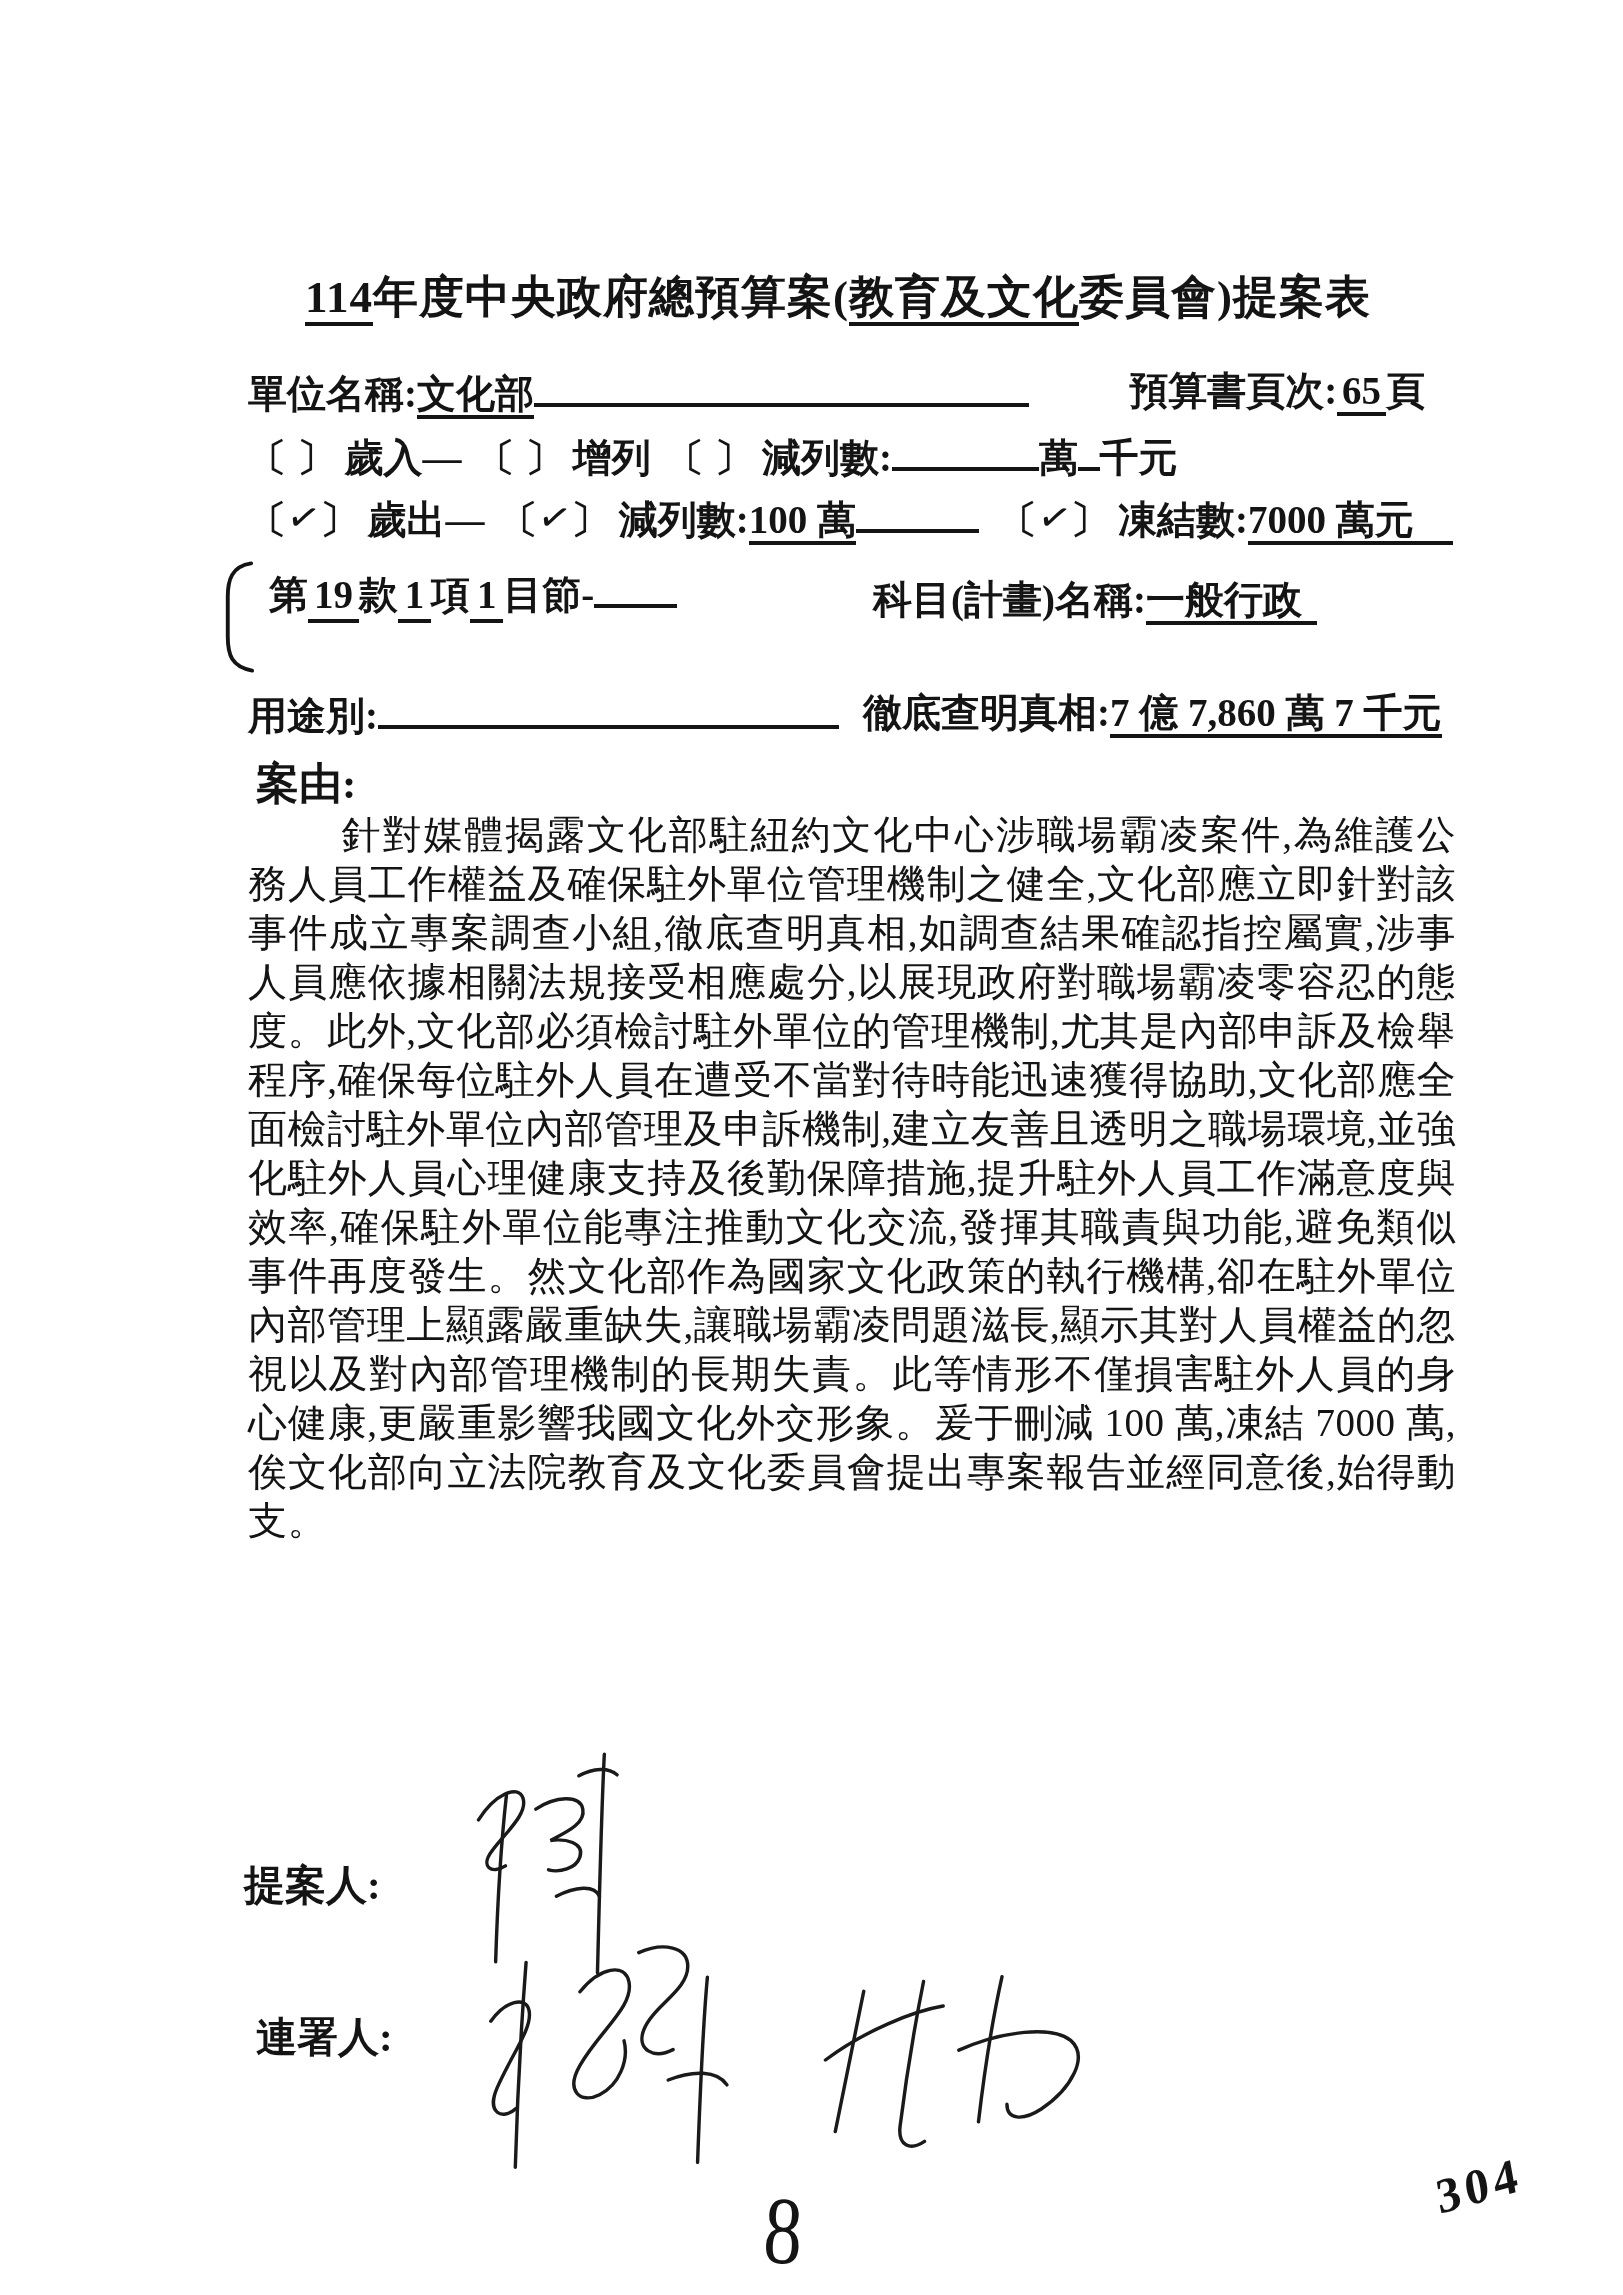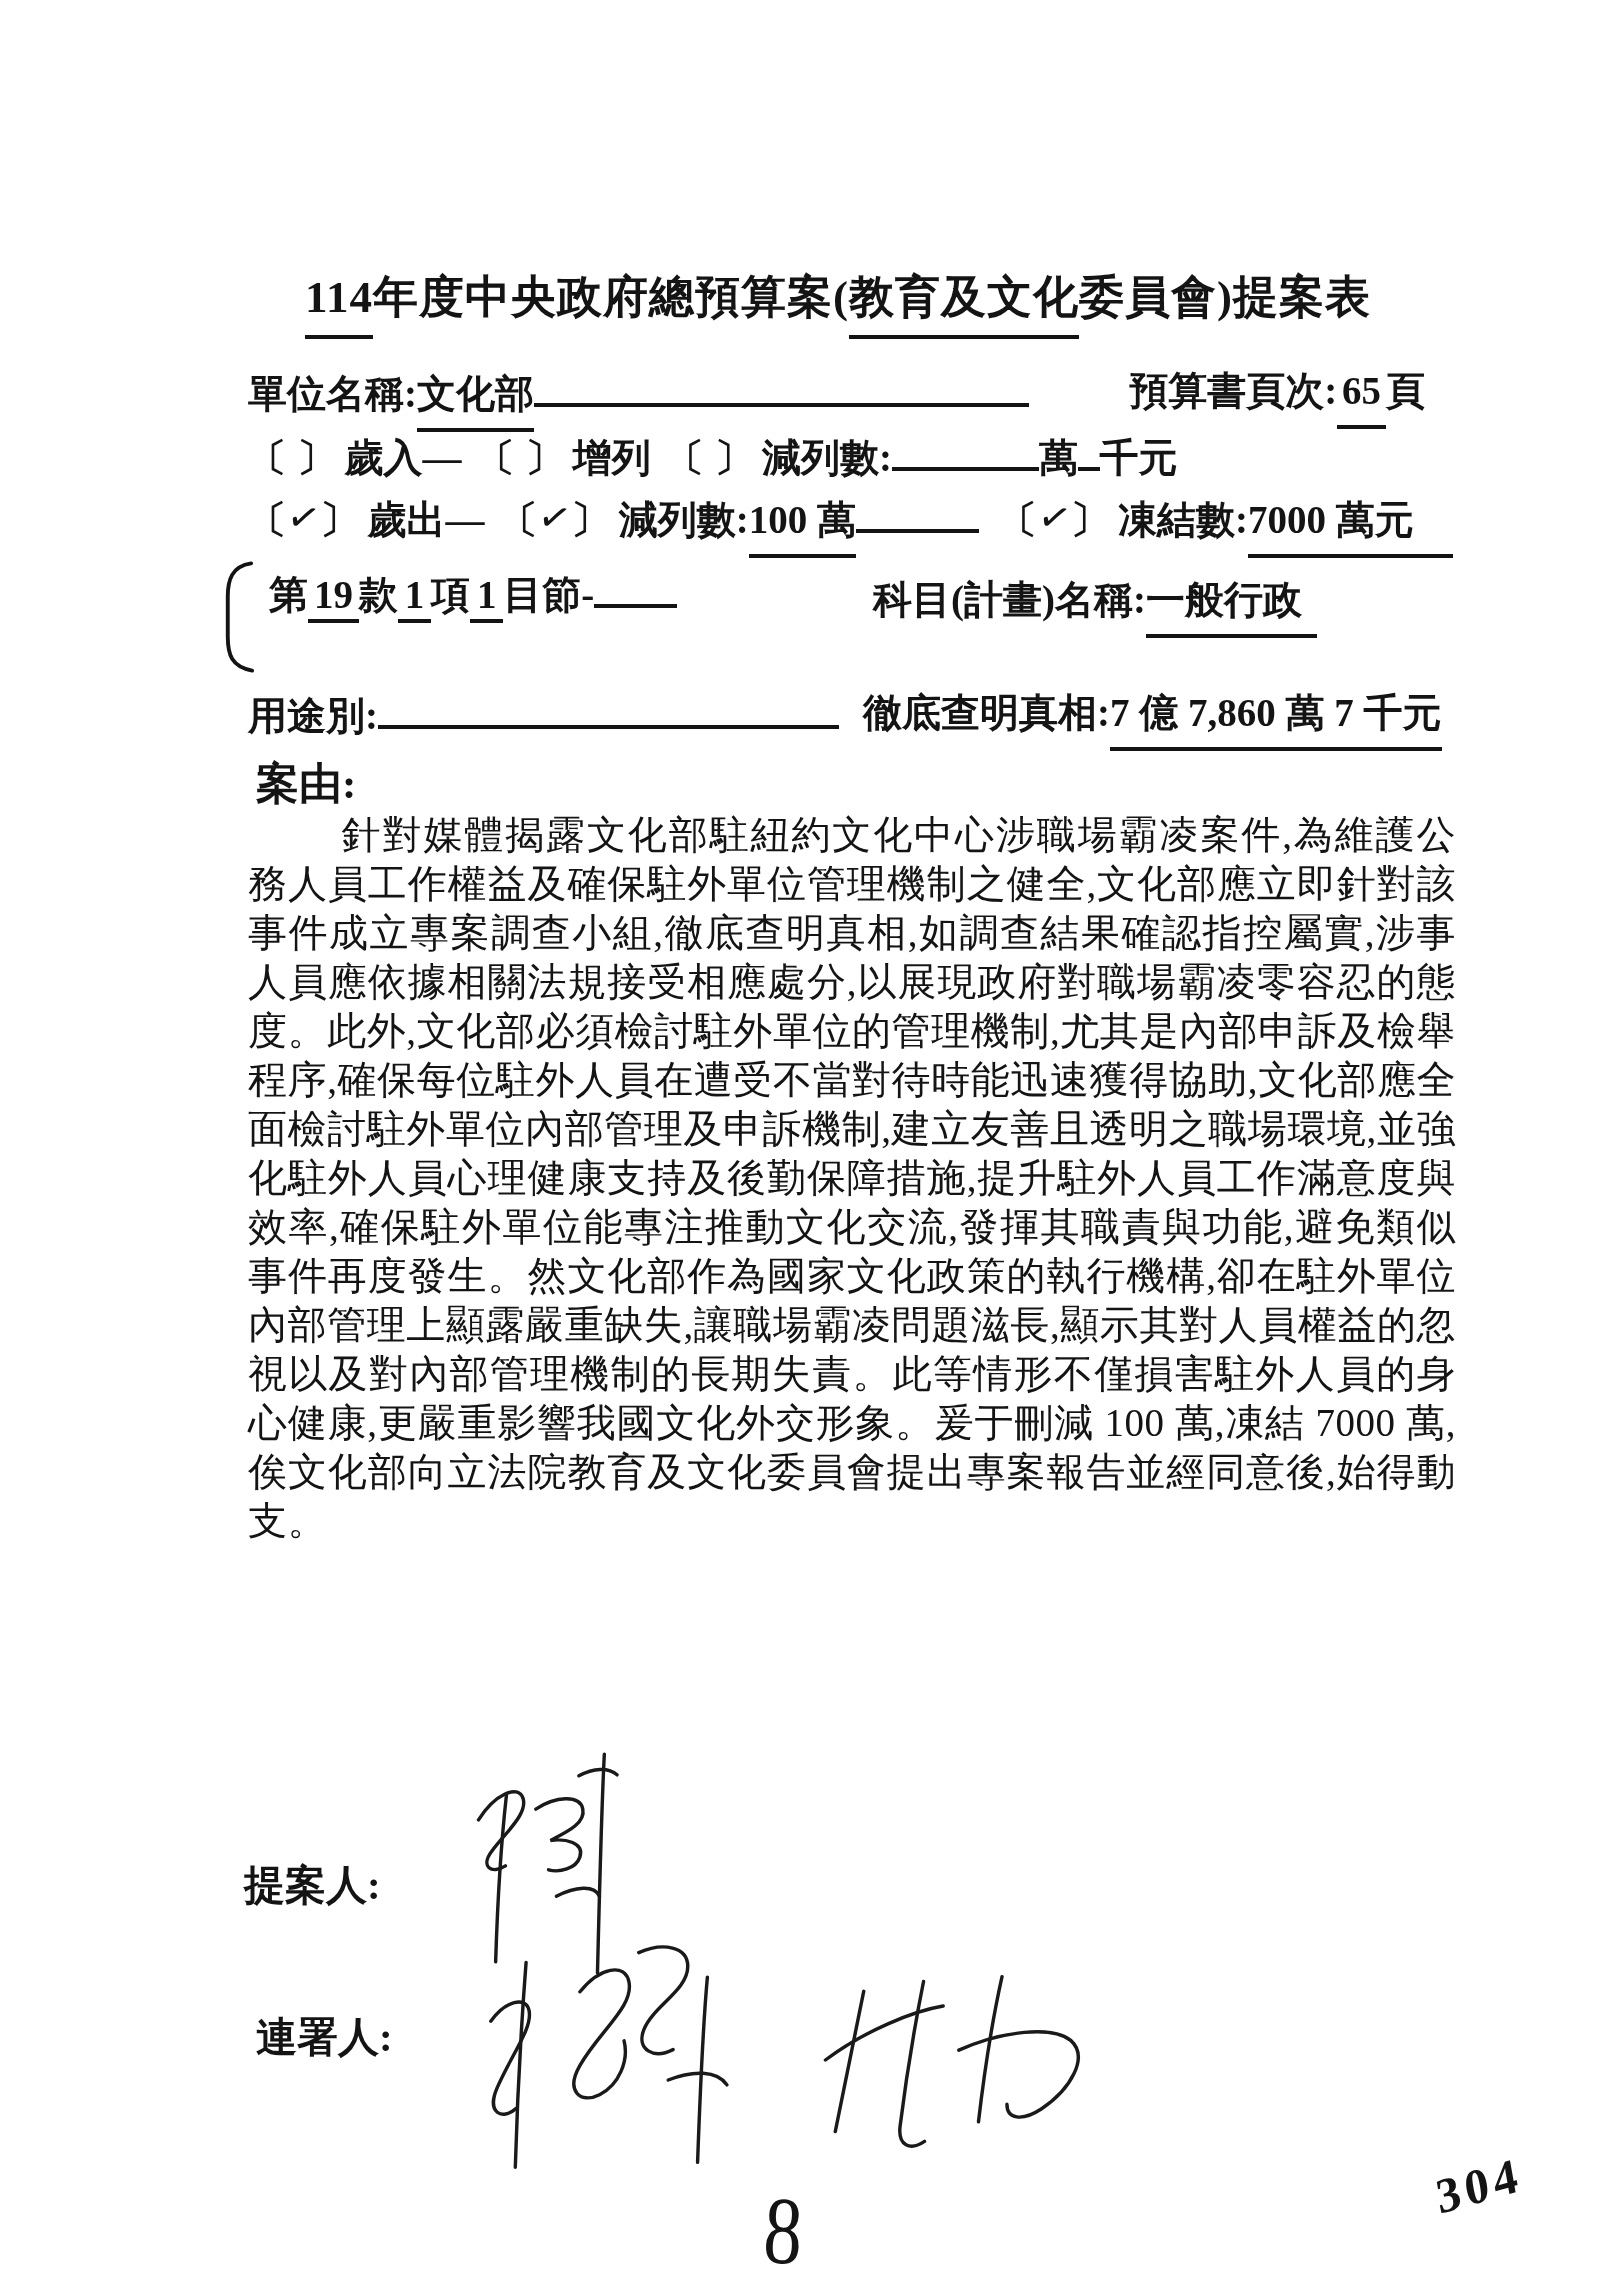--- a/index.html
+++ b/index.html
@@ -6,21 +6,21 @@
   .page{
     position:relative;
     width:1624px;height:2295px;
     margin:0 auto;
     background:#ffffff;
     color:#141414;
     font-family:"Liberation Serif","DejaVu Serif",serif;
     overflow:hidden;
   }
   .abs{position:absolute;white-space:nowrap;}
-  .u{border-bottom:4.4px solid #141414;padding-bottom:13px;}
+  .u{border-bottom:4.4px solid #141414;padding-bottom:0;}
   .blank{display:inline-block;border-bottom:4.4px solid #141414;vertical-align:baseline;height:1em;}
   .title{font-size:45px;font-weight:700;letter-spacing:1px;}
   .row{font-size:39px;font-weight:700;}
   .lbl{font-size:41px;font-weight:700;margin-left:8px;}
   .cb{display:inline-block;}
   .check{display:inline-block;transform:rotate(12deg) translateY(-2px);font-weight:400;}
   .gap18{margin-right:8.8px;} .gap30{margin-right:14.7px;} .gap40{margin-right:19.6px;}
   .body-text{
     font-size:39px;line-height:49px;font-weight:400;
     text-align:justify;text-justify:inter-character;

